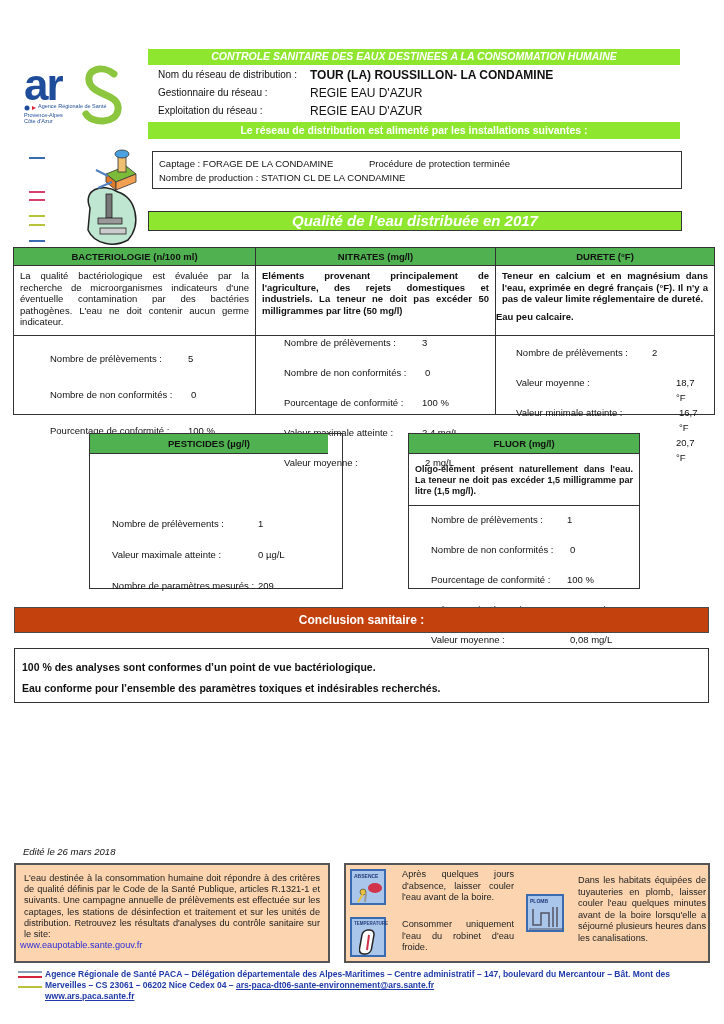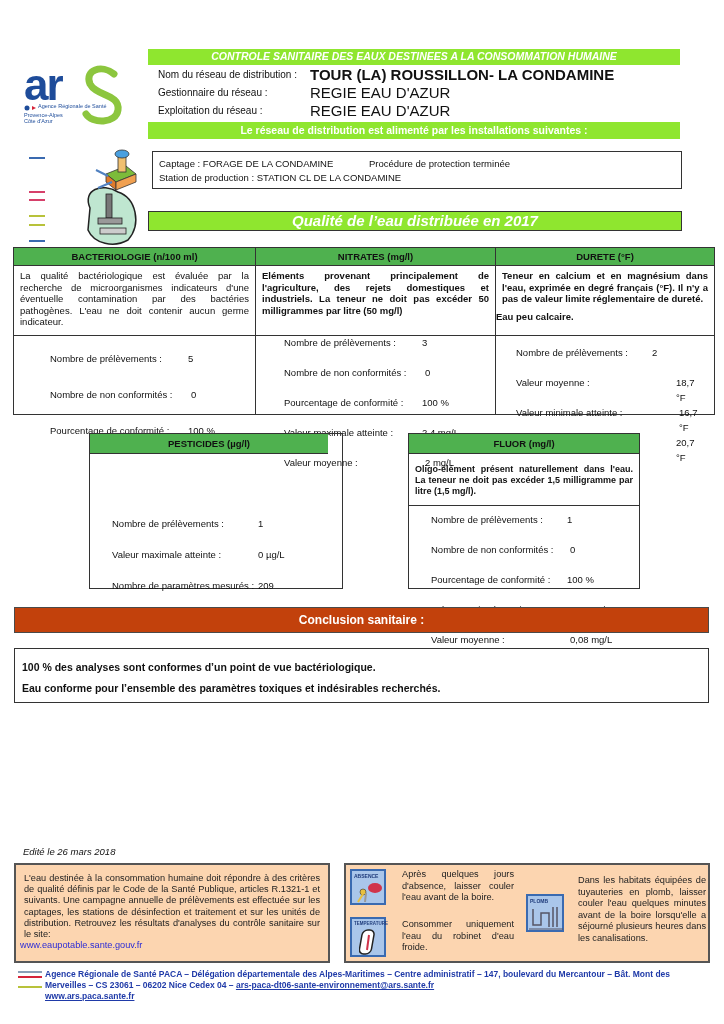--- a/index.html
+++ b/index.html
@@ -1,21 +1,21 @@
 <!DOCTYPE html>
 <html><head>
 <meta charset="utf-8">
 <style>
   * { box-sizing: border-box; margin: 0; padding: 0; }
   body { width: 724px; height: 1024px; background: #fff; position: relative; font-family: "Liberation Sans", sans-serif; color: #111; overflow: hidden; }
   .abs { position: absolute; }
   .hdr-bar { left: 148px; width: 532px; height: 16px; font-size: 10.5px; line-height: 15px; font-style: italic; background: #8fe62f; color: #fff; text-align: center; font-weight: bold; }
   .info-row { font-size: 10px; height: 18px; line-height: 18px; }
   .info-row .lbl { position: absolute; left: 158px; }
-  .info-row .val { position: absolute; left: 310px; font-weight: bold; font-size: 15px; }
+  .info-row .val { position: absolute; left: 310px; font-weight: bold; font-size: 12px; }
   .box { border: 1px solid #333; background: #fff; }
   .tbl-head { background: #5cb85c; background: #4fb14f; border-bottom: 1px solid #333; font-weight: bold; font-size: 9.5px; text-align: center; color: #111; }
   .desc { font-size: 9.5px; line-height: 11.5px; text-align: justify; padding: 4px 6px; }
   .desc.bold { font-weight: bold; }
   .kv { font-size: 9.5px; line-height: 17px; position: relative; }
   .kv .k { position: absolute; }
   .kv .v { position: absolute; }
   .edge-line { position: absolute; height: 2px; width: 16px; }
   .icon-tile { position: absolute; border: 2px solid #3a6ab0; background: #aac6ea; }
   a.link { color: #2b2bd6; text-decoration: none; }
@@ -74,21 +74,21 @@
     <rect x="28" y="46" width="6" height="24" fill="#777" stroke="#222" stroke-width="0.8"></rect>
     <rect x="20" y="70" width="24" height="6" fill="#999" stroke="#222" stroke-width="0.8"></rect>
     <rect x="22" y="80" width="26" height="6" fill="#ccc" stroke="#222" stroke-width="0.8"></rect>
     <line x1="20" y1="40" x2="34" y2="34" stroke="#5080c0" stroke-width="2"></line>
   </svg>
 </div>
 
 <div class="abs box" style="left:152px;top:151px;width:530px;height:38px;">
   <div class="abs" style="left:6px;top:6px;font-size:9.5px;">Captage  : FORAGE DE LA CONDAMINE</div>
   <div class="abs" style="left:216px;top:6px;font-size:9.5px;">Procédure de protection terminée</div>
-  <div class="abs" style="left:6px;top:20px;font-size:9.5px;">Station de production : STATION CL DE LA CONDAMINE</div>
+  <div class="abs" style="left:6px;top:20px;font-size:9.5px;">Nombre de production : STATION CL DE LA CONDAMINE</div>
 </div>
 
 <div class="abs" style="left:148px;top:211px;width:534px;height:20px;background:#8fe62f;border:1px solid #333;color:#fff;font-weight:bold;font-style:italic;font-size:15px;line-height:18px;text-align:center;">Qualité de l’eau distribuée en 2017</div>
 
 <div class="abs" style="left:13px;top:247px;width:702px;height:168px;border:1px solid #333;">
 
   <div class="abs tbl-head" style="left:0;top:0;width:242px;height:18px;line-height:18px;border-right:1px solid #333;">BACTERIOLOGIE (n/100 ml)</div>
   <div class="abs tbl-head" style="left:242px;top:0;width:240px;height:18px;line-height:18px;border-right:1px solid #333;">NITRATES (mg/l)</div>
   <div class="abs tbl-head" style="left:482px;top:0;width:218px;height:18px;line-height:18px;">DURETE (°F)</div>
 

